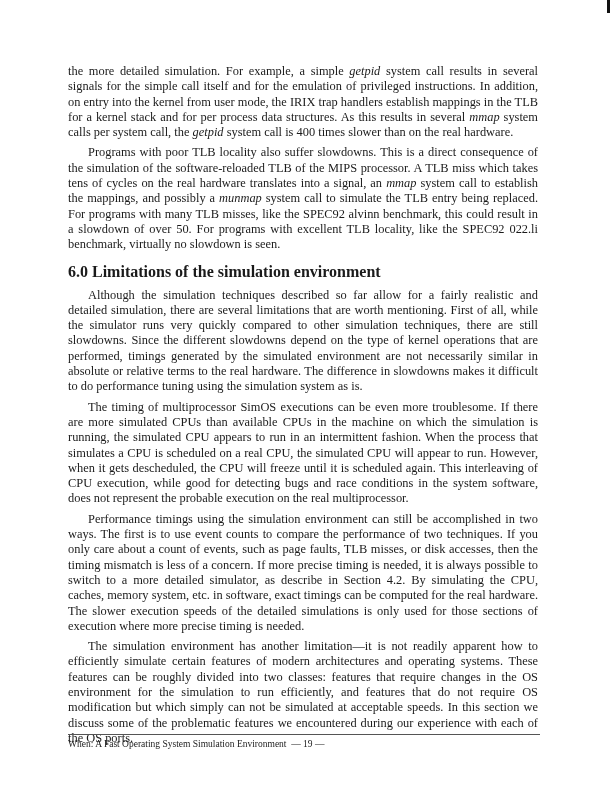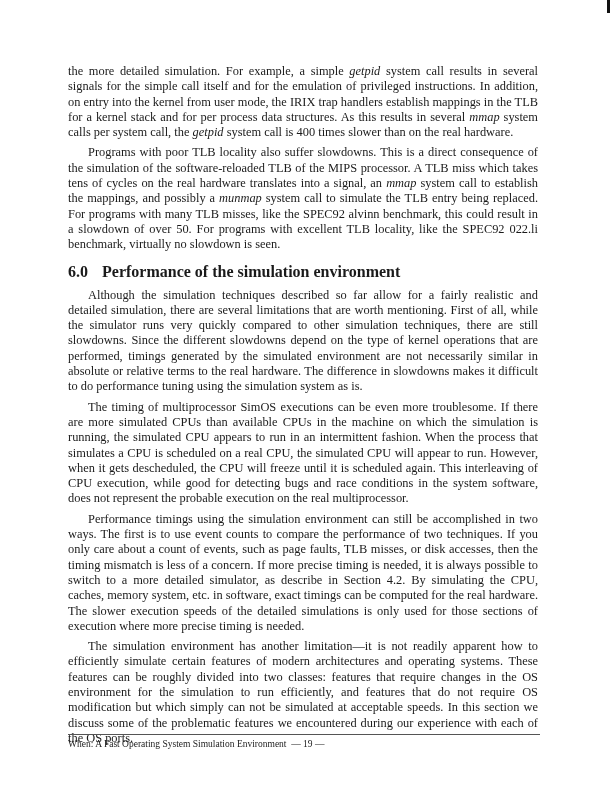--- a/index.html
+++ b/index.html
@@ -4,36 +4,36 @@
 <style>
   html, body { margin: 0; padding: 0; background: #ffffff; }
   body { width: 612px; height: 791px; position: relative; overflow: hidden;
          font-family: "Liberation Serif", "DejaVu Serif", serif; color: #1a1a1a; }
   .scan-mark { position: absolute; left: 607px; top: 0; width: 3px; height: 13px; background: #111; }
   .content { position: absolute; left: 68px; top: 64px; width: 472px; }
   p { margin: 0 2px 5px 0; font-size: 12.4px; line-height: 15.3px; text-align: justify; }
   p.indent { text-indent: 20px; }
   p.first { text-indent: 0; }
   h2 { margin: 9px 0 6px 0; font-size: 16px; font-weight: bold; line-height: 20px; }
-  h2 .num { margin-right: 14px; }
+  h2 .num { margin-right: 4px; }
   i { font-style: italic; }
   .footer-rule { position: absolute; left: 68px; top: 734px; width: 472px; height: 0; border-top: 1px solid #555; }
   .footer { position: absolute; left: 68px; top: 739px; font-size: 9.5px; color: #222; }
 </style>
 </head>
 <body>
 
 <div class="scan-mark"></div>
 
 <div class="content">
   <p class="first">the more detailed simulation. For example, a simple <i>getpid</i> system call results in several signals for the simple call itself and for the emulation of privileged instructions. In addition, on entry into the kernel from user mode, the IRIX trap handlers establish mappings in the TLB for a kernel stack and for per process data structures. As this results in several <i>mmap</i> system calls per system call, the <i>getpid</i> system call is 400 times slower than on the real hardware.</p>
   <p class="indent">Programs with poor TLB locality also suffer slowdowns. This is a direct consequence of the simulation of the software-reloaded TLB of the MIPS processor. A TLB miss which takes tens of cycles on the real hardware translates into a signal, an <i>mmap</i> system call to establish the mappings, and possibly a <i>munmap</i> system call to simulate the TLB entry being replaced. For programs with many TLB misses, like the SPEC92 alvinn benchmark, this could result in a slowdown of over 50. For programs with excellent TLB locality, like the SPEC92 022.li benchmark, virtually no slowdown is seen.</p>
 
   <h2>
-    <span class="num">6.0</span><span>Performance of the simulation environment</span>
+    <span class="num">6.0</span><span>Limitations of the simulation environment</span>
   </h2>
 
   <p class="indent">Although the simulation techniques described so far allow for a fairly realistic and detailed simulation, there are several limitations that are worth mentioning. First of all, while the simulator runs very quickly compared to other simulation techniques, there are still slowdowns. Since the different slowdowns depend on the type of kernel operations that are performed, timings generated by the simulated environment are not necessarily similar in absolute or relative terms to the real hardware. The difference in slowdowns makes it difficult to do performance tuning using the simulation system as is.</p>
   <p class="indent">The timing of multiprocessor SimOS executions can be even more troublesome. If there are more simulated CPUs than available CPUs in the machine on which the simulation is running, the simulated CPU appears to run in an intermittent fashion. When the process that simulates a CPU is scheduled on a real CPU, the simulated CPU will appear to run. However, when it gets descheduled, the CPU will freeze until it is scheduled again. This interleaving of CPU execution, while good for detecting bugs and race conditions in the system software, does not represent the probable execution on the real multiprocessor.</p>
   <p class="indent">Performance timings using the simulation environment can still be accomplished in two ways. The first is to use event counts to compare the performance of two techniques. If you only care about a count of events, such as page faults, TLB misses, or disk accesses, then the timing mismatch is less of a concern. If more precise timing is needed, it is always possible to switch to a more detailed simulator, as describe in Section 4.2. By simulating the CPU, caches, memory system, etc. in software, exact timings can be computed for the real hardware. The slower execution speeds of the detailed simulations is only used for those sections of execution where more precise timing is needed.</p>
   <p class="indent">The simulation environment has another limitation—it is not readily apparent how to efficiently simulate certain features of modern architectures and operating systems. These features can be roughly divided into two classes: features that require changes in the OS environment for the simulation to run efficiently, and features that do not require OS modification but which simply can not be simulated at acceptable speeds. In this section we discuss some of the problematic features we encountered during our experience with each of the OS ports.</p>
 </div>
 
 <div class="footer-rule"></div>
 <div class="footer">

